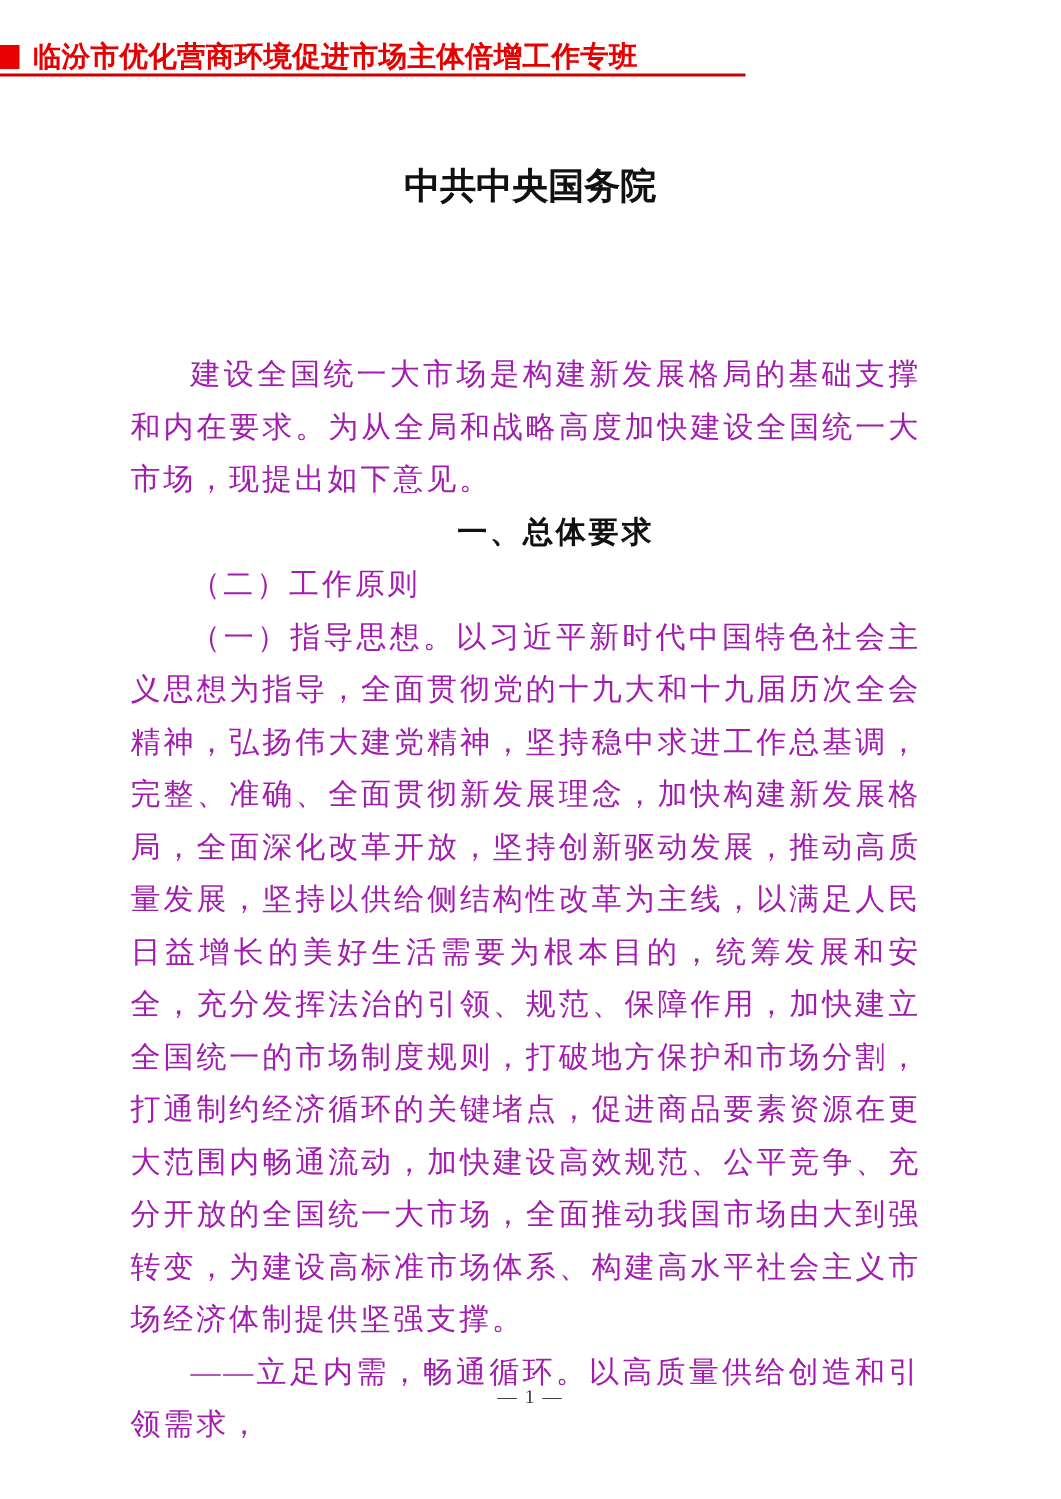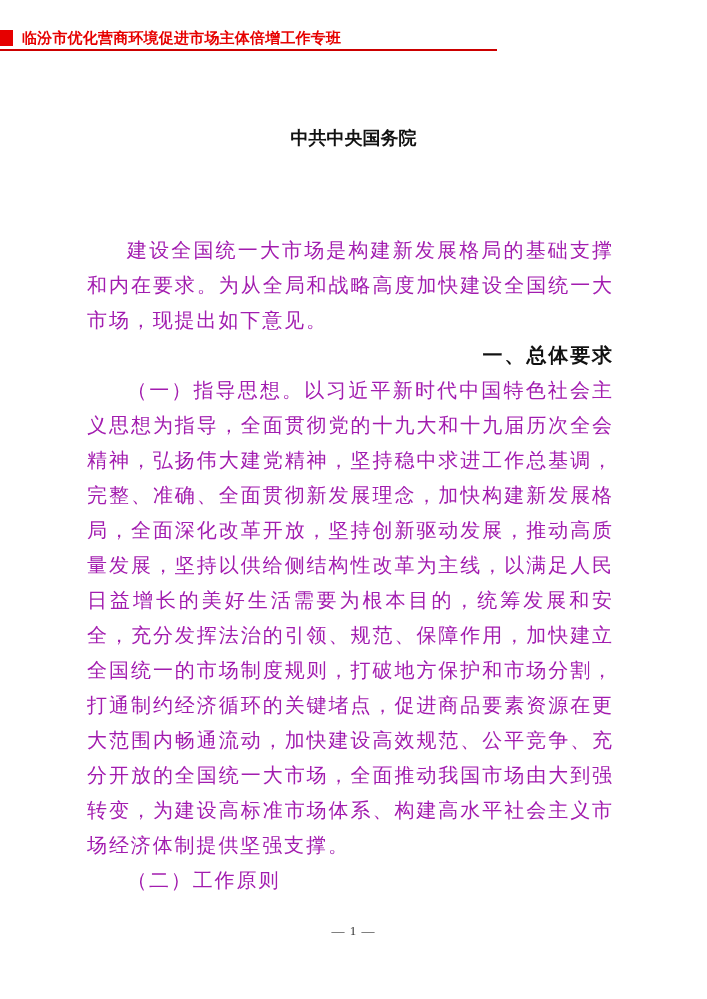--- a/index.html
+++ b/index.html
@@ -26,44 +26,44 @@
   .banner-square {
     width: 13px;
     height: 16px;
     background: #e60000;
     flex: 0 0 auto;
   }
   .banner-title {
     margin-left: 9px;
     font-family: "Liberation Sans", "DejaVu Sans", sans-serif;
     font-weight: bold;
-    font-size: 15px;
+    font-size: 19px;
     letter-spacing: 0.2px;
     color: #e60000;
     white-space: nowrap;
   }
   .banner-rule {
     position: absolute;
     top: 49px;
     left: 0;
     width: 497px;
     height: 2px;
     background: #cc0000;
   }
 
   
   .doc-title {
     position: absolute;
-    top: 118px;
+    top: 105px;
     left: 0;
     width: 707px;
     text-align: center;
     font-family: "Liberation Serif", "DejaVu Serif", serif;
     font-weight: bold;
-    font-size: 18px;
+    font-size: 24px;
     line-height: 41px;
     color: #111111;
   }
 
   
   .doc-body {
     position: absolute;
     top: 233px;
     left: 87px;
     width: 527px;
@@ -72,21 +72,21 @@
     font-size: 20px;
     line-height: 35px;
     letter-spacing: 1.9px;
     text-align: justify;
     text-indent: 2em;
     color: #a21caf;
   }
   .para.heading {
     font-family: Liberation Sans, sans-serif;
     font-weight: bold;
-    text-align: right;
+    text-align: center;
     color: #111111;
   }
 
   
   .page-footer {
     position: absolute;
     top: 923px;
     left: 0;
     width: 707px;
     text-align: center;
@@ -104,17 +104,18 @@
 </div>
 <div class="banner-rule"></div>
 
 <div class="doc-title">
   <div>中共中央国务院</div>
 </div>
 
 <div class="doc-body">
   <div class="para body">建设全国统一大市场是构建新发展格局的基础支撑和内在要求。为从全局和战略高度加快建设全国统一大市场，现提出如下意见。</div>
   <div class="para heading">一、总体要求</div>
+  <div class="para body">（二）工作原则</div>
   <div class="para body">（一）指导思想。以习近平新时代中国特色社会主义思想为指导，全面贯彻党的十九大和十九届历次全会精神，弘扬伟大建党精神，坚持稳中求进工作总基调，完整、准确、全面贯彻新发展理念，加快构建新发展格局，全面深化改革开放，坚持创新驱动发展，推动高质量发展，坚持以供给侧结构性改革为主线，以满足人民日益增长的美好生活需要为根本目的，统筹发展和安全，充分发挥法治的引领、规范、保障作用，加快建立全国统一的市场制度规则，打破地方保护和市场分割，打通制约经济循环的关键堵点，促进商品要素资源在更大范围内畅通流动，加快建设高效规范、公平竞争、充分开放的全国统一大市场，全面推动我国市场由大到强转变，为建设高标准市场体系、构建高水平社会主义市场经济体制提供坚强支撑。</div>
-  <div class="para body">（二）工作原则</div>
+  <div class="para body">——立足内需，畅通循环。以高质量供给创造和引领需求，</div>
 </div>
 
 <div class="page-footer">— 1 —</div>
 
 </body></html>

